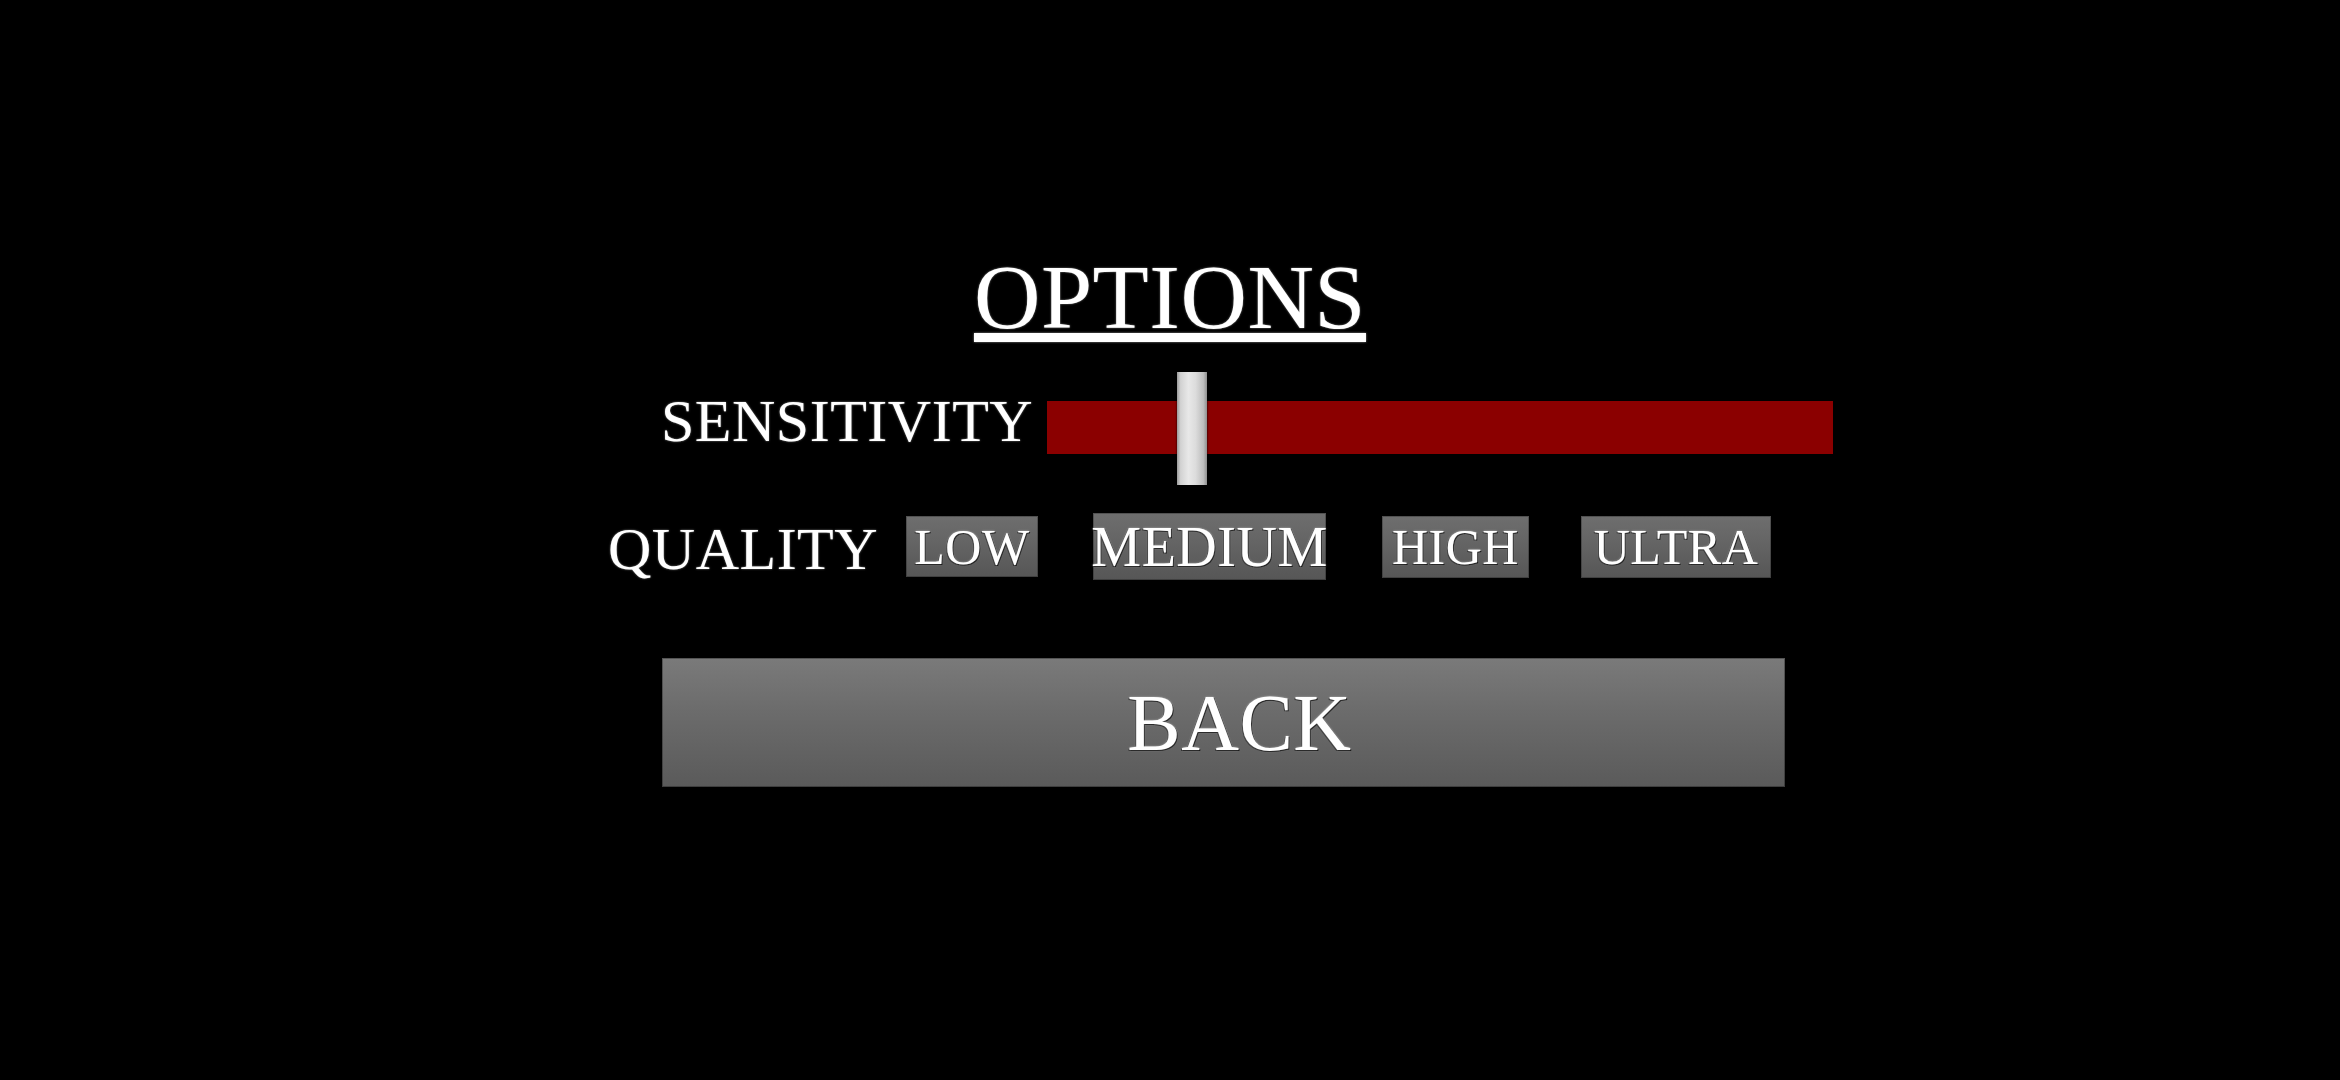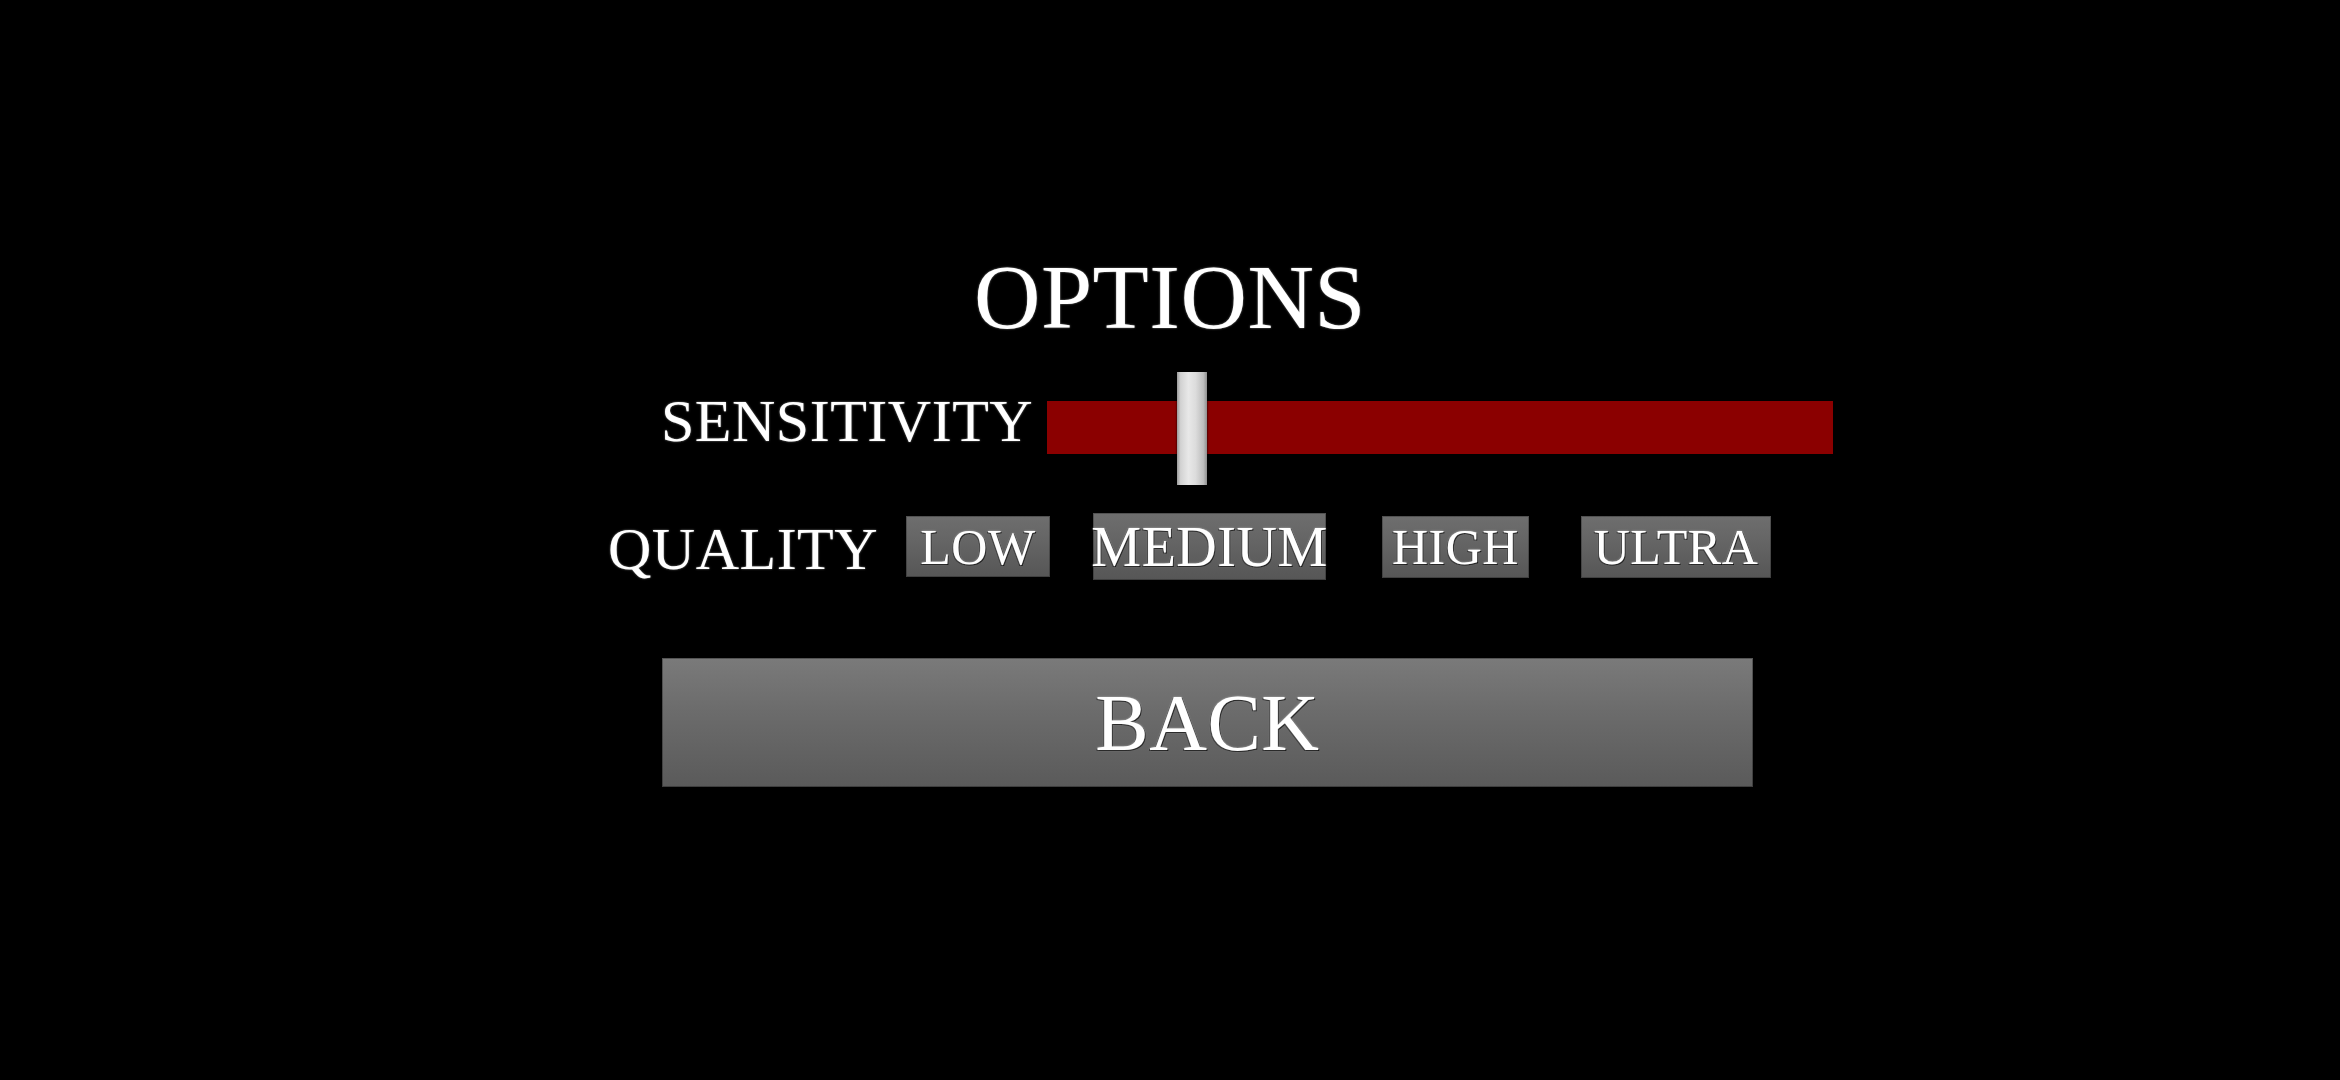--- a/index.html
+++ b/index.html
@@ -39,20 +39,21 @@
 
   
   #title {
     position: absolute;
     left: 0;
     top: 247px;
     width: 2340px;
     text-align: center;
     font-size: 92px;
     line-height: 100px;
+    text-decoration: underline;
   }
 
   
   #sensitivity-row {
     position: absolute;
     left: 617px;
     top: 362px;
     width: 1180px;
     height: 126px;
     margin-left: 44px;
@@ -134,20 +135,21 @@
     left: 662px;
     top: 658px;
     width: 1091px;
     height: 129px;
     display: flex;
     align-items: center;
     justify-content: center;
     background: linear-gradient(to bottom, #7a7a7a 0%, #6c6c6c 40%, #5a5a5a 100%);
     box-shadow: inset 0 0 0 1px rgba(0,0,0,0.3);
     cursor: pointer;
+    padding-left: 32px;
   }
   #back-label {
     font-size: 80px;
     line-height: 82px;
   }
 </style>
 </head>
 <body>
 
 <div id="screen">
@@ -159,21 +161,21 @@
 
     <div id="sensitivity-slider">
       <div id="sensitivity-track" style="background: rgb(139, 0, 0);"></div>
       <div id="sensitivity-handle" style="left: 145.41px;"></div>
     </div>
   </div>
 
   <div id="quality-row">
     <div id="quality-label" class="menu-text">QUALITY</div>
     <div id="quality-options">
-        <div class="quality-option" style="left: 298px; top: 10px; width: 144px; height: 61px;">
+        <div class="quality-option" style="left: 298px; top: 10px; width: 132px; height: 61px;">
           <span class="menu-text opt-label">LOW</span>
         </div>
         <div class="quality-option selected" style="left: 485px; top: 7px; width: 233px; height: 67px;">
           <span class="menu-text opt-label">MEDIUM</span>
         </div>
         <div class="quality-option" style="left: 774px; top: 10px; width: 147px; height: 62px;">
           <span class="menu-text opt-label">HIGH</span>
         </div>
         <div class="quality-option" style="left: 973px; top: 10px; width: 190px; height: 62px;">
           <span class="menu-text opt-label">ULTRA</span>

